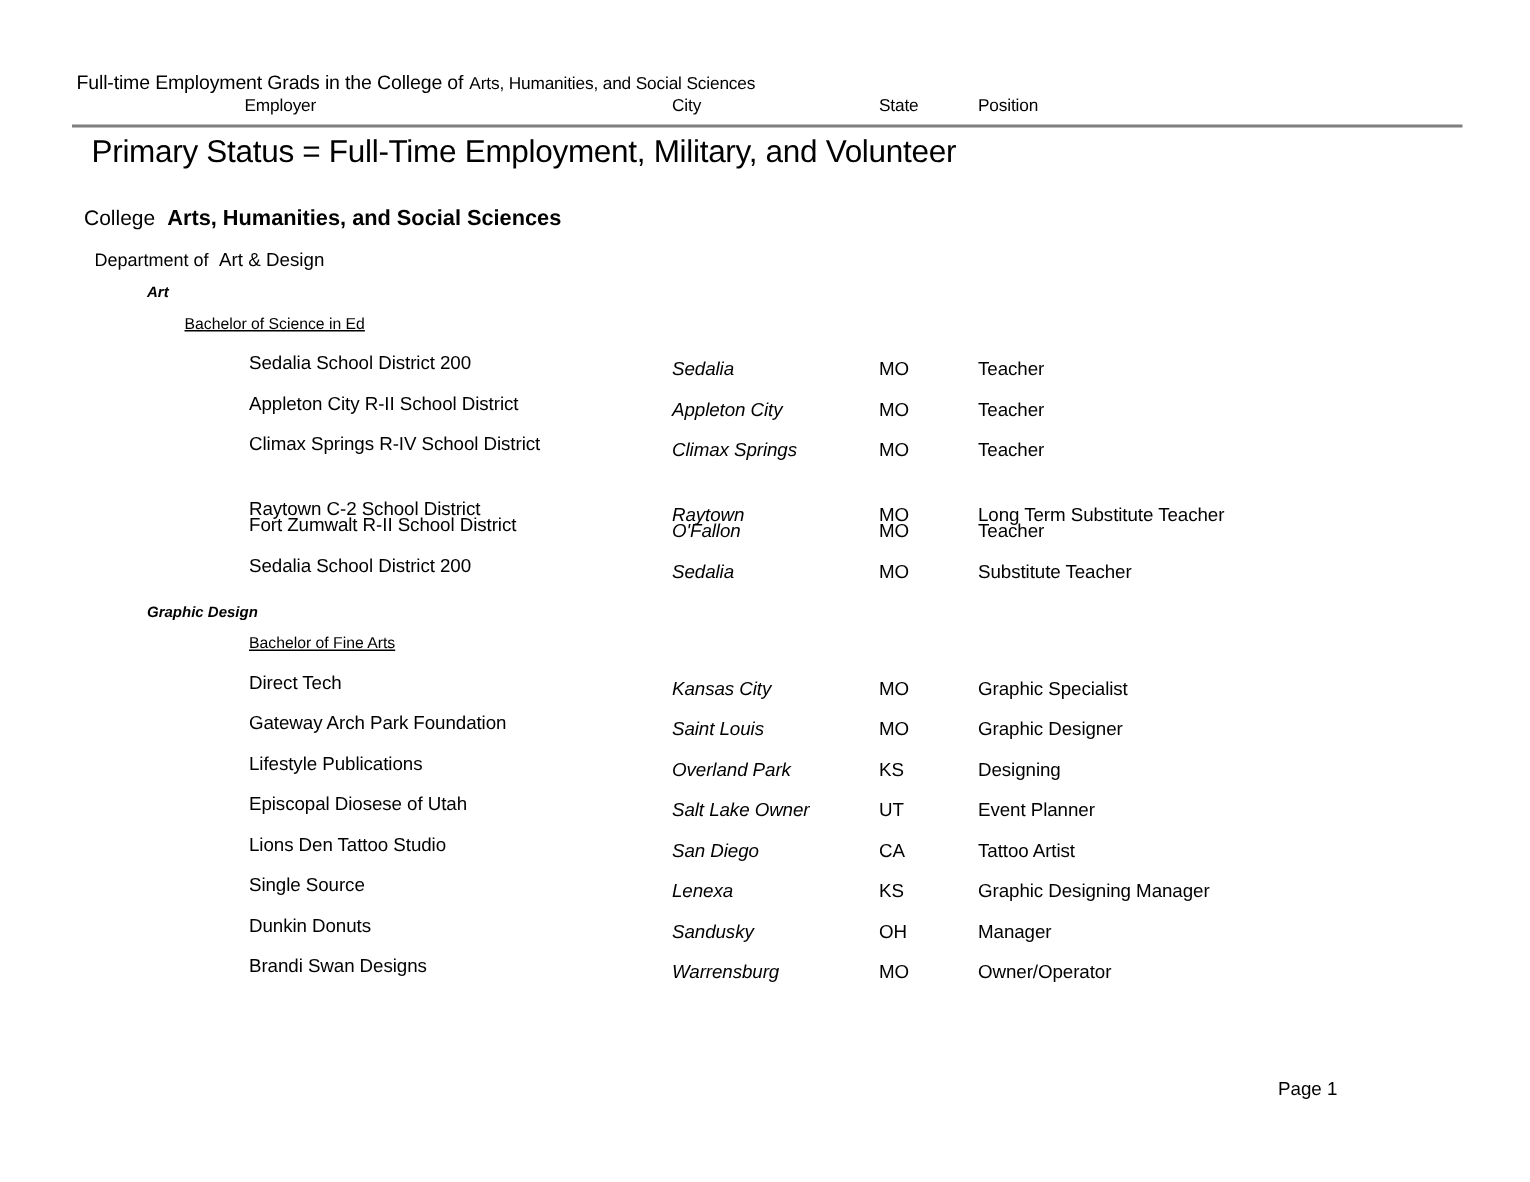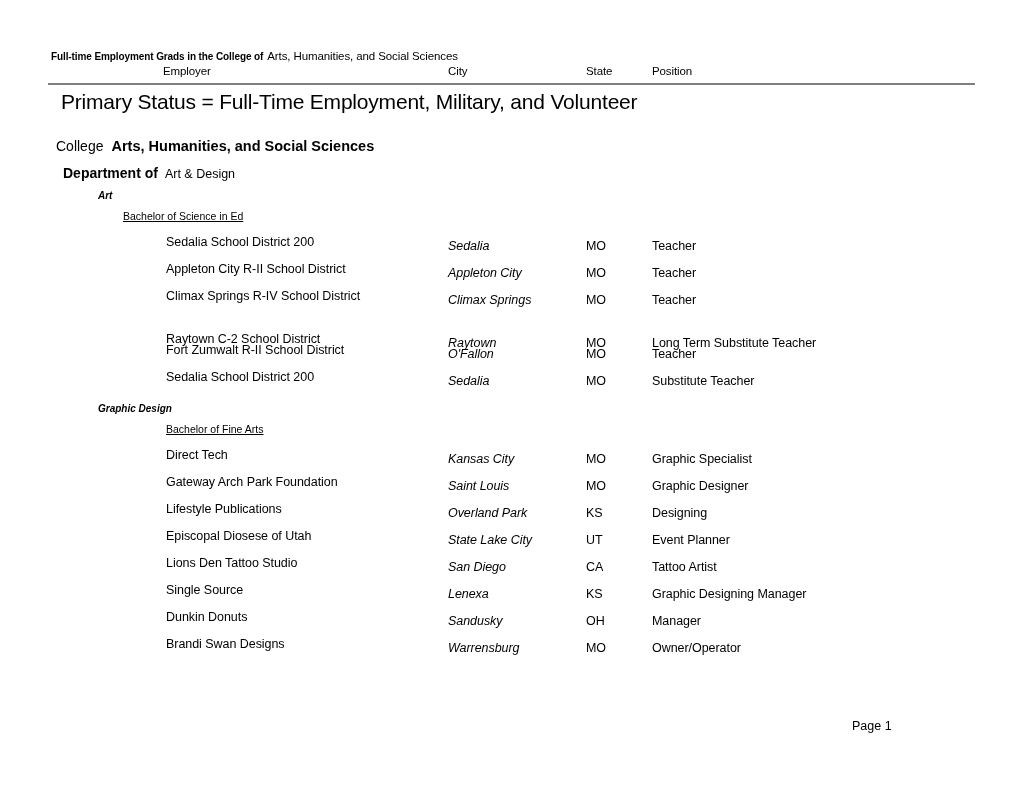--- a/index.html
+++ b/index.html
@@ -31,22 +31,22 @@
     width: 928px;
     height: 36px;
   }
   .report-header-title-row {
     position: absolute;
     left: 3px;
     top: 0px;
     white-space: nowrap;
   }
   .report-header-title {
-    font-size: 10px;
-    font-weight: 700;
+    font-size: 13px;
+    font-weight: 400;
     letter-spacing: -0.1px;
   }
   .report-header-college {
     font-size: 11.5px;
     font-weight: 400;
     letter-spacing: -0.1px;
     margin-left: 4px;
   }
   .col-head {
     position: absolute;
@@ -98,22 +98,22 @@
     margin-left: 8px;
   }
 
   .department-row {
     position: absolute;
     left: 63px;
     top: 164px;
     white-space: nowrap;
   }
   .department-label {
-    font-size: 14px;
-    font-weight: 700;
+    font-size: 12px;
+    font-weight: 400;
     text-align: center;
   }
   .department-value {
     font-size: 12.5px;
     font-weight: 400;
     margin-left: 7px;
     margin-top: 37px;
   }
 
   .major-row {
@@ -243,21 +243,21 @@
         <div class="cell position">Graphic Designer</div>
       </div>
       <div class="row" style="top: 502px;">
         <div class="cell employer">Lifestyle Publications</div>
         <div class="cell city">Overland Park</div>
         <div class="cell state">KS</div>
         <div class="cell position">Designing</div>
       </div>
       <div class="row" style="top: 529px;">
         <div class="cell employer">Episcopal Diosese of Utah</div>
-        <div class="cell city">State Lake City</div>
+        <div class="cell city">Salt Lake Owner</div>
         <div class="cell state">UT</div>
         <div class="cell position">Event Planner</div>
       </div>
       <div class="row" style="top: 556px;">
         <div class="cell employer">Lions Den Tattoo Studio</div>
         <div class="cell city">San Diego</div>
         <div class="cell state">CA</div>
         <div class="cell position">Tattoo Artist</div>
       </div>
       <div class="row" style="top: 583px;">

